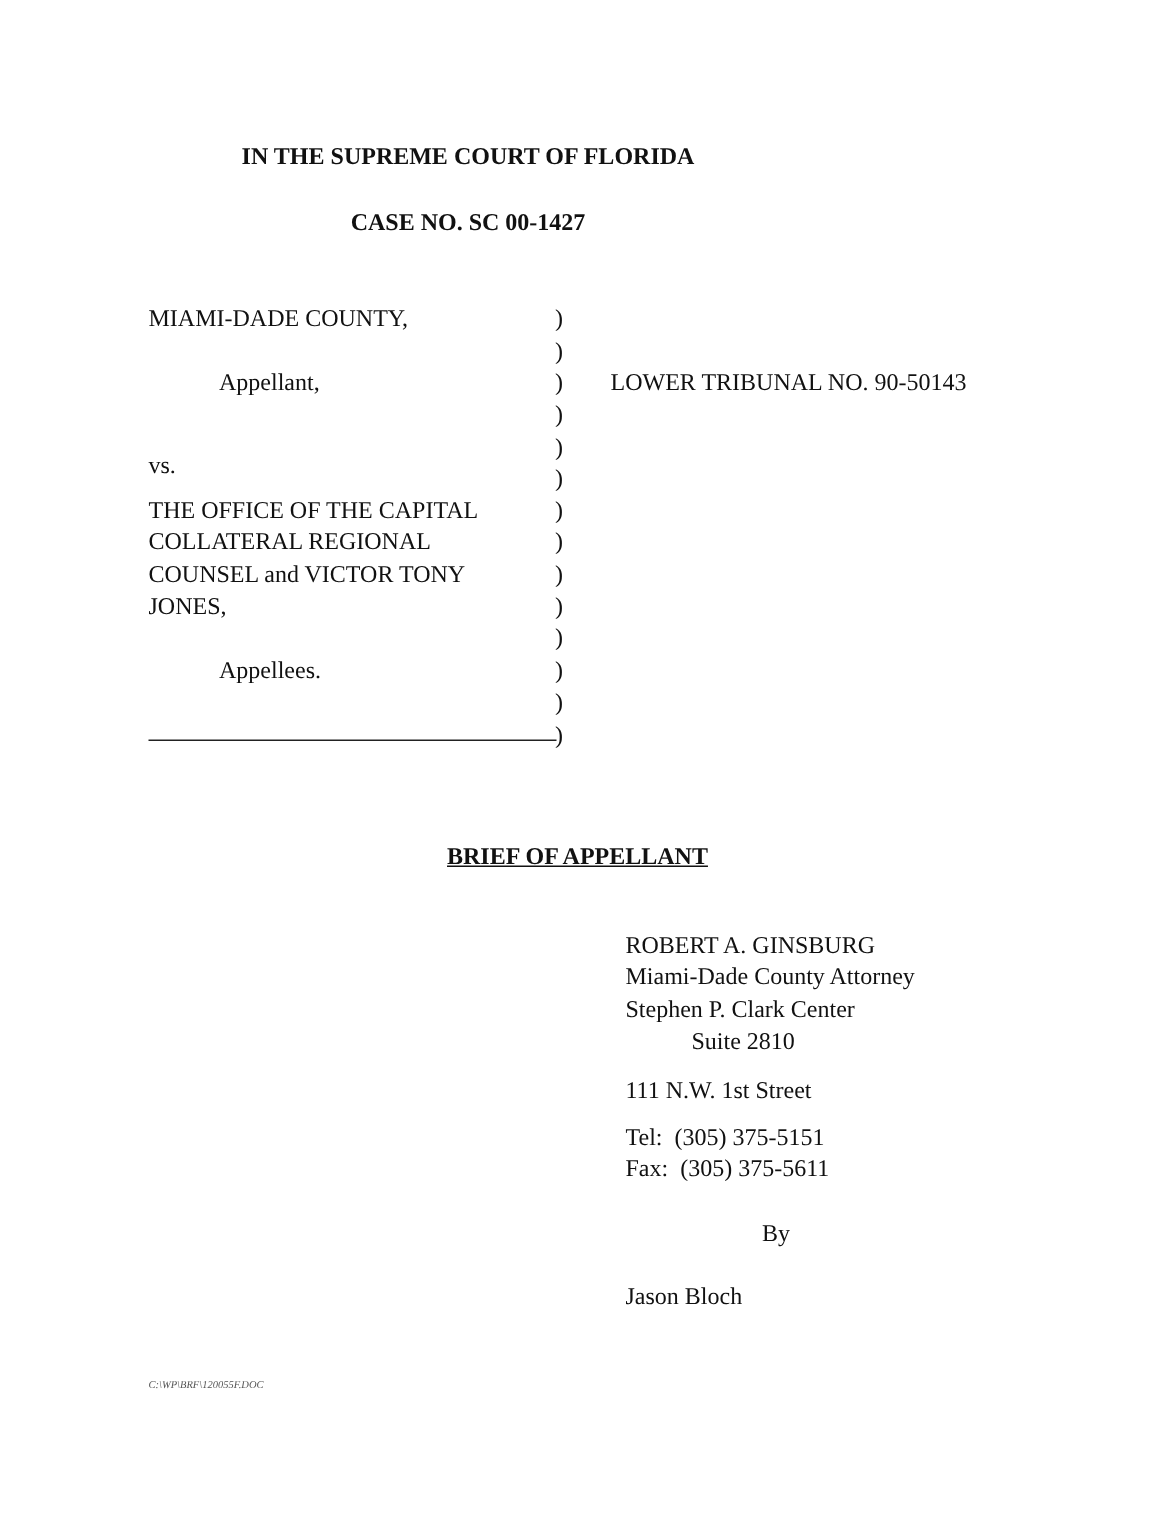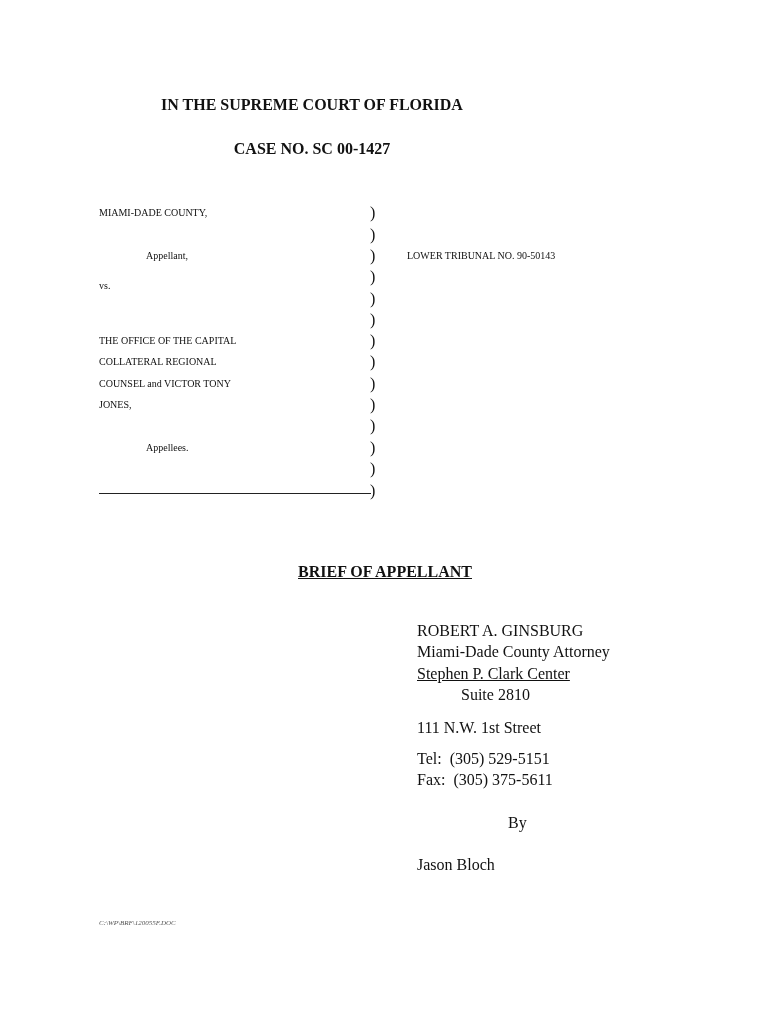--- a/index.html
+++ b/index.html
@@ -16,21 +16,21 @@
       color: #111111;
     }
     .abs { position: absolute; white-space: nowrap; }
     .heading {
       font-weight: bold;
       font-size: 16px;
       left: 0;
       width: 624px;
       text-align: center;
     }
-    .t16 { font-size: 10px; line-height: 21px; }
+    .t16 { font-size: 16px; line-height: 21px; }
     .caption-col { left: 99px; }
     .paren-col { left: 370px; }
     .paren {
       position: absolute;
       left: 0;
       font-size: 16px;
     }
     .brief-title {
       font-weight: bold;
       font-size: 16px;
@@ -64,21 +64,21 @@
 <body>
 
 <div>
 
   <div class="abs heading" style="top:96px;">IN THE SUPREME COURT OF FLORIDA</div>
   <div class="abs heading" style="top:140px;">CASE NO. SC 00-1427</div>
 
   <div>
     <div class="abs t16 caption-col" style="top:202px;">MIAMI-DADE COUNTY,</div>
     <div class="abs t16" style="left:146px; top:245px;">Appellant,</div>
-    <div class="abs t16 caption-col" style="top:275px;">vs.</div>
+    <div class="abs t16 caption-col" style="top:300px;">vs.</div>
     <div class="abs t16 caption-col" style="top:330px;">THE OFFICE OF THE CAPITAL</div>
     <div class="abs t16 caption-col" style="top:351px;">COLLATERAL REGIONAL</div>
     <div class="abs t16 caption-col" style="top:373px;">COUNSEL and VICTOR TONY</div>
     <div class="abs t16 caption-col" style="top:394px;">JONES,</div>
     <div class="abs t16" style="left:146px; top:437px;">Appellees.</div>
     <div class="rule"></div>
 
     <div class="abs paren-col" style="top:202px; width:10px; height:300px;">
       <span class="paren t16" style="top:0px;">)</span>
       <span class="paren t16" style="top:22px;">)</span>
@@ -97,23 +97,23 @@
     </div>
 
     <div class="abs t16" style="left:407px; top:245px;">LOWER TRIBUNAL NO. 90-50143</div>
   </div>
 
   <div class="abs brief-title" style="top:563px;">BRIEF OF APPELLANT</div>
 
   <div class="abs" style="left:417px; top:620px; width:300px; height:260px;">
     <div class="address-line t16" style="top:21px;">Miami-Dade County Attorney</div>
     <div class="address-line t16" style="top:0px;">ROBERT A. GINSBURG</div>
-    <div class="address-line t16" style="top:43px;text-decoration:underline;">Stephen P. Clark Center</div>
+    <div class="address-line t16" style="top:43px;">Stephen P. Clark Center</div>
     <div class="address-line t16" style="top:64px;margin-left:44px;">Suite 2810</div>
     <div class="address-line t16" style="top:85px;margin-top:12px;">111 N.W. 1st Street</div>
-    <div class="address-line t16" style="top:128px;">Tel:  (305) 529-5151</div>
+    <div class="address-line t16" style="top:128px;">Tel:  (305) 375-5151</div>
     <div class="address-line t16" style="top:149px;">Fax:  (305) 375-5611</div>
     <div class="address-line t16" style="top:192px; left:91px;font-family:Liberation Serif, serif;">By</div>
     <div class="address-line t16" style="top:234px;">Jason Bloch</div>
   </div>
 
   <div class="abs footer">C:\WP\BRF\120055F.DOC</div>
 </div>
 
 </body></html>

